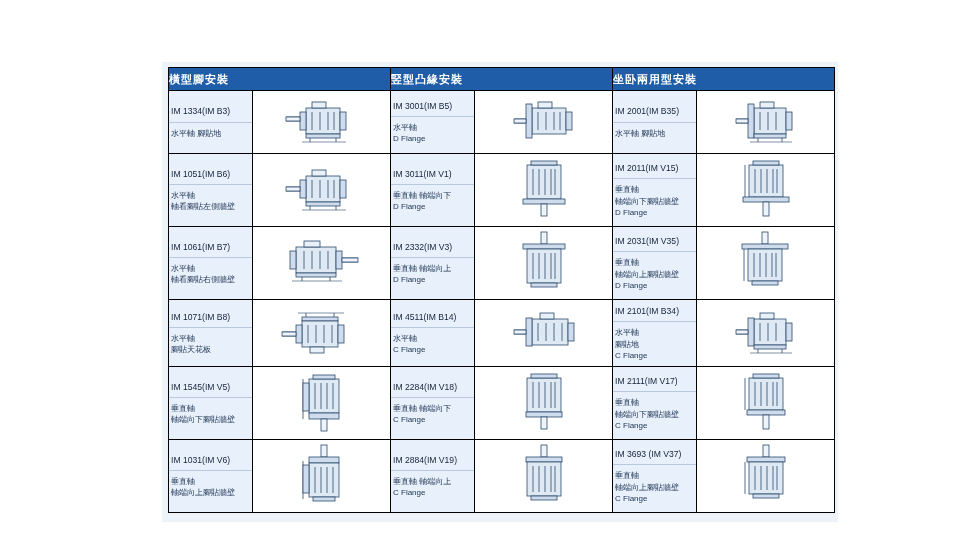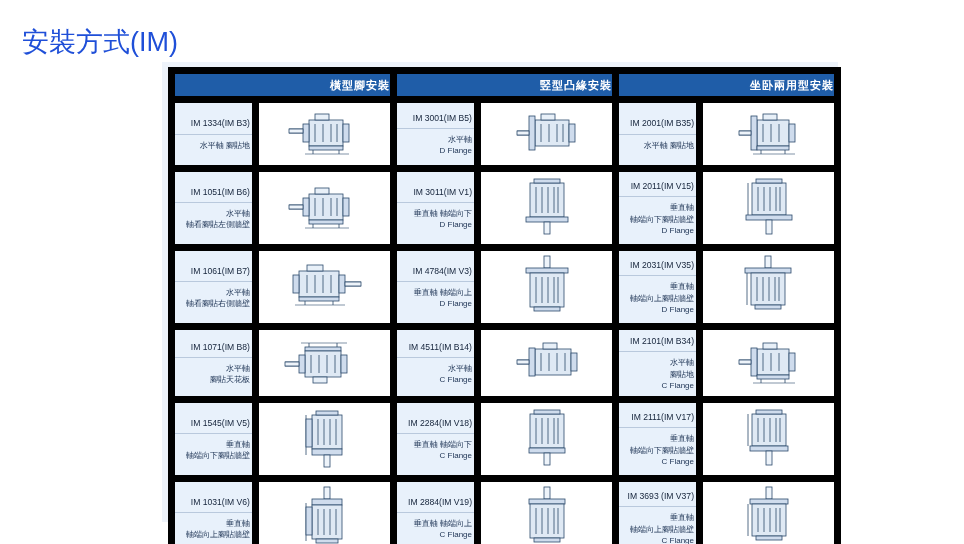--- a/index.html
+++ b/index.html
@@ -37,24 +37,24 @@
     background: #eef3fa;
     padding: 5px 6px 6px 6px;
     box-sizing: border-box;
   }
   table.im {
     border-collapse: collapse;
     width: 664px;
     table-layout: fixed;
   }
   table.im td, table.im th {
-    border: 7px solid #000000;
+    border: 1px solid #000000;
     padding: 0;
     vertical-align: middle;
-    text-align: right;
+    text-align: left;
   }
   th.group-head {
     background: #1f5da8;
     color: #ffffff;
     font-size: 11px;
     font-weight: bold;
     height: 22px;
     letter-spacing: 1px;
   }
   td.label {
@@ -92,21 +92,20 @@
     font-size: 8px;
     color: #1b3152;
     line-height: 1.4;
   }
 </style>
 </head>
 <body>
 
 <div class="slide">
 
-  <div class="slide-title">安裝方式(IM)</div>
 
   <div class="table-wrap">
     <table class="im">
       <colgroup>
         <col style="width:84px">
           <col style="width:138px">
         <col style="width:84px">
           <col style="width:138px">
         <col style="width:84px">
           <col style="width:138px">
@@ -294,21 +293,21 @@
                   <line x1="60" y1="42" x2="60" y2="46"></line>
                   <line x1="34" y1="16" x2="34" y2="34"></line>
                   <line x1="42" y1="16" x2="42" y2="34"></line>
                   <line x1="50" y1="16" x2="50" y2="34"></line>
                   <line x1="58" y1="16" x2="58" y2="34"></line>
                 </g>
               </svg>
             </div>
           </td>
           <td class="label">
-            <span class="label-top">IM 4784(IM V3)</span>
+            <span class="label-top">IM 2332(IM V3)</span>
             <span class="label-bot">垂直軸 軸端向上<br>D Flange</span>
           </td>
           <td class="fig">
             <div class="figbox">
               <svg width="70" height="66" viewBox="0 0 70 66">
                 <g fill="none" stroke="#2c4a6b" stroke-width="0.8">
                   <rect x="32" y="2" width="6" height="12" fill="#eef4fa"></rect>
                   <rect x="14" y="14" width="42" height="5" fill="#cfdced"></rect>
                   <rect x="18" y="19" width="34" height="34" fill="#dfe9f4"></rect>
                   <rect x="22" y="53" width="26" height="4" fill="#cfdced"></rect>

